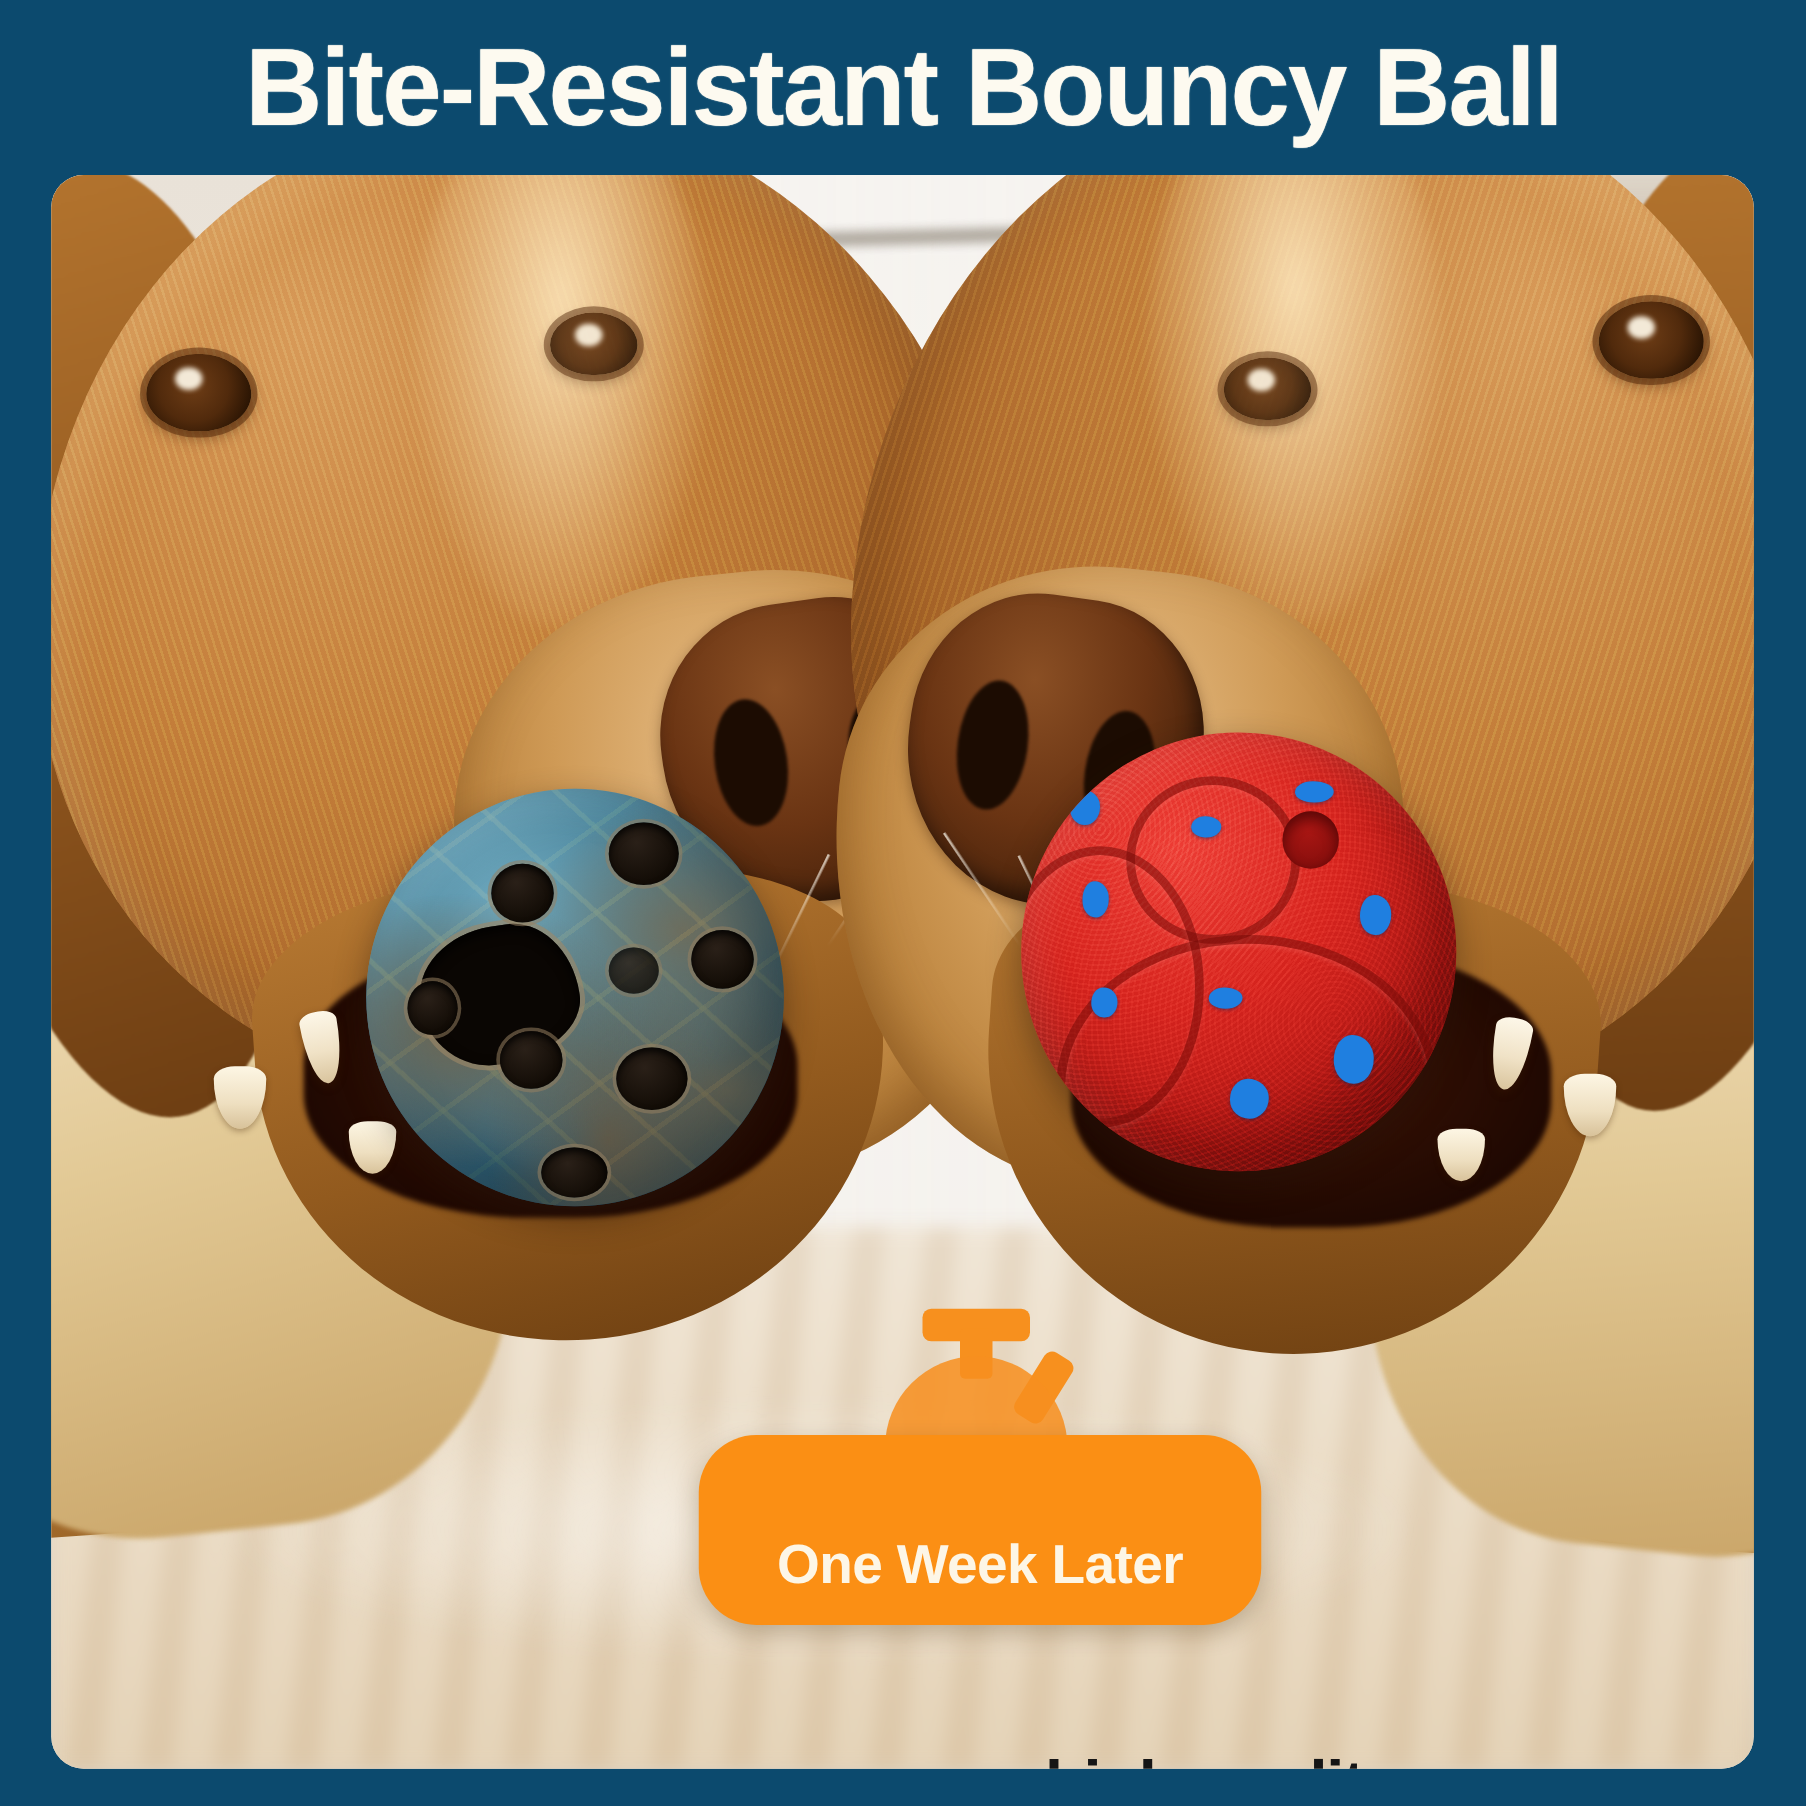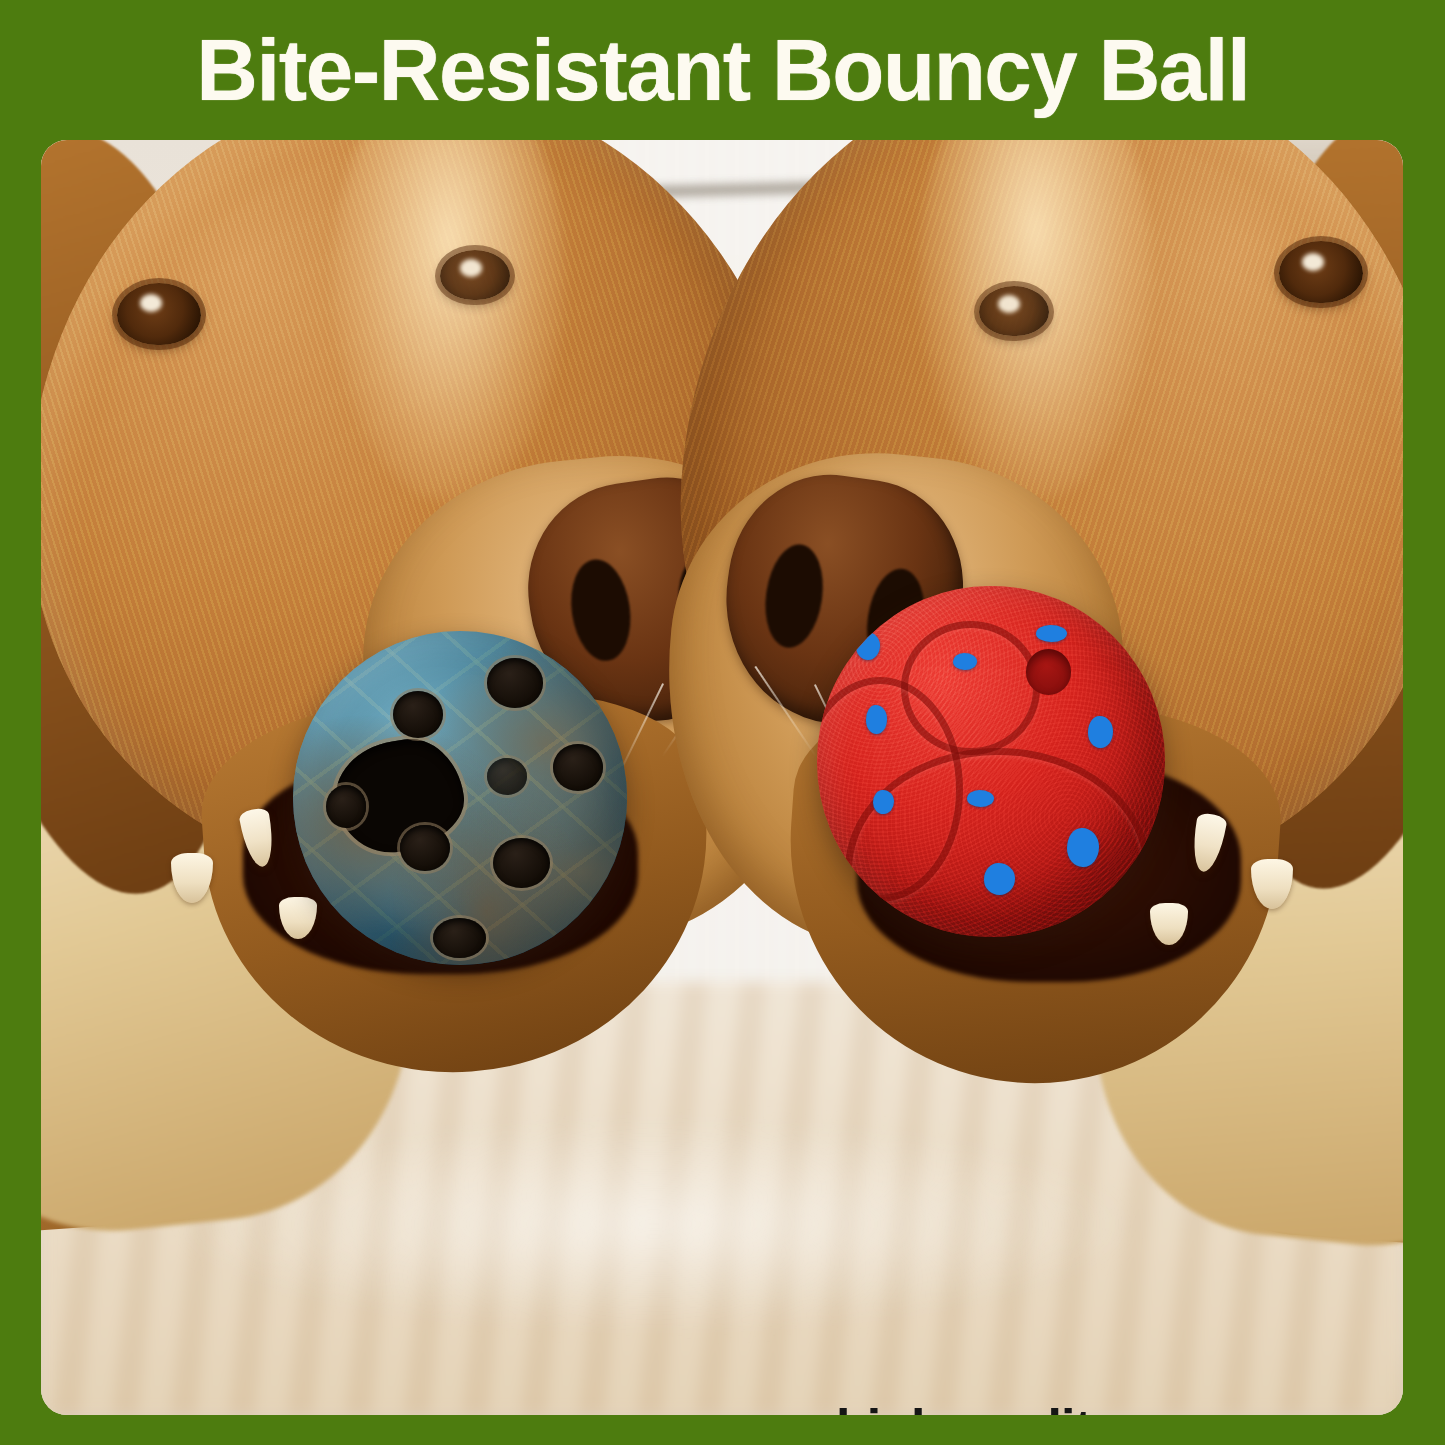--- a/index.html
+++ b/index.html
@@ -9,21 +9,21 @@
   body {
     width: 1445px; height: 1445px;
     font-family: "Liberation Sans", sans-serif;
     overflow: hidden;
   }
 
   
   #poster {
     position: relative;
     width: 1445px; height: 1445px;
-    background: #4d7c0f;
+    background: #0c4a6e;
     overflow: hidden;
   }
 
   
   #title-banner {
     position: absolute;
     left: 0; top: 0;
     width: 1445px; height: 140px;
     display: flex;
     align-items: center;
@@ -576,17 +576,31 @@
       <div class="speck" style="left:39%; top:19%; width:7%; height:5%;"></div>
       <div class="speck" style="left:63%; top:11%; width:9%; height:5%;"></div>
       <div class="speck" style="left:14%; top:34%; width:6%; height:8%;"></div>
       <div class="speck" style="left:78%; top:37%; width:7%; height:9%;"></div>
       <div class="speck" style="left:16%; top:58%; width:6%; height:7%;"></div>
       <div class="speck" style="left:43%; top:58%; width:8%; height:5%;"></div>
       <div class="speck" style="left:72%; top:69%; width:9%; height:11%;"></div>
       <div class="speck" style="left:48%; top:79%; width:9%; height:9%;"></div>
     </div>
 
+    <div id="badge">
+      <div id="stopwatch">
+        <div class="sw-button"></div>
+        <div class="sw-crown"></div>
+        <div class="sw-stem"></div>
+        <div class="sw-circle">
+          <div class="sw-hand-v"></div>
+          <div class="sw-hand-h"></div>
+        </div>
+      </div>
+      <div id="pill">
+        <div id="pill-label">One Week Later</div>
+      </div>
+    </div>
 
     <div class="caption" id="caption-right"><br><span>high-quality</span><br></div>
 
   </div>
 </div>
 
 </body></html>

